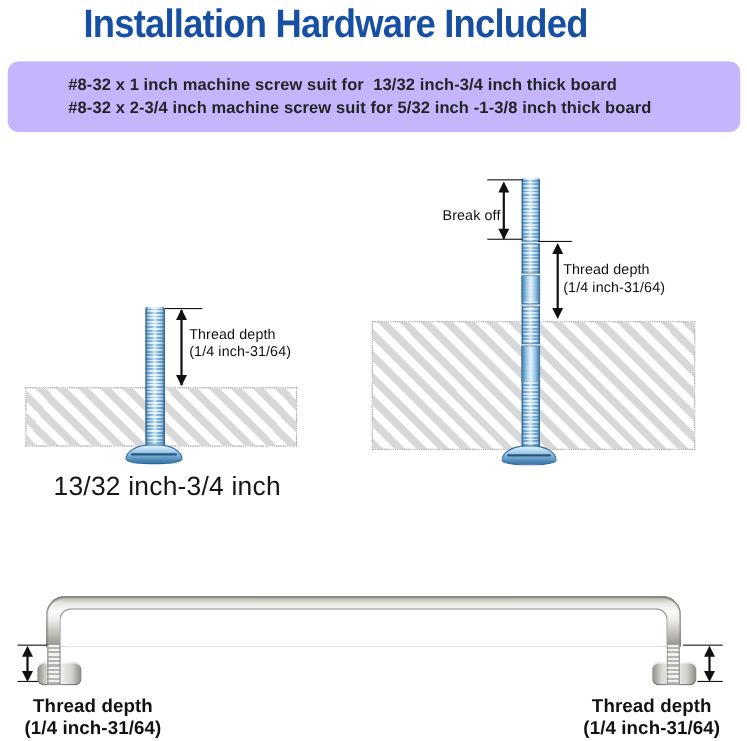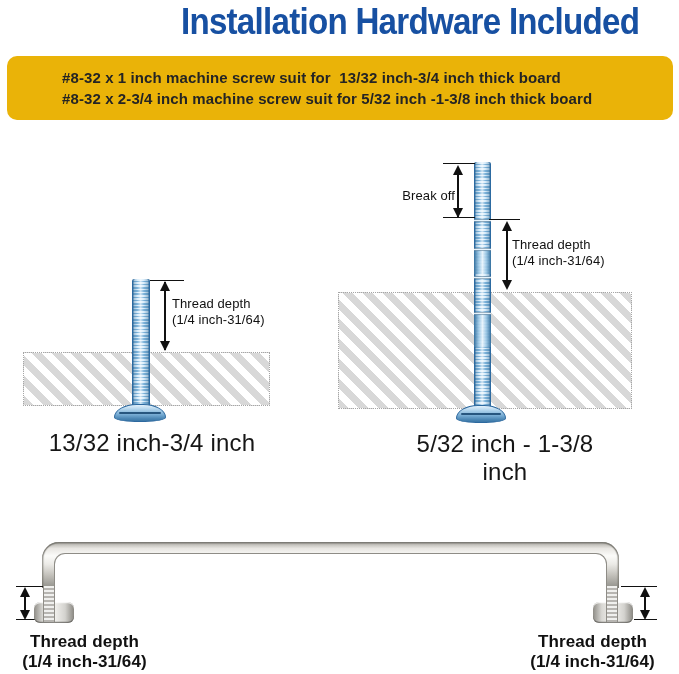--- a/index.html
+++ b/index.html
@@ -1,26 +1,26 @@
 <!DOCTYPE html>
 <html><head>
 <meta charset="utf-8">
 <style>
   html,body{margin:0;padding:0;background:#fff;}
   .stage{position:relative;width:679px;height:674px;background:#fff;overflow:hidden;
          font-family:"Liberation Sans",sans-serif;}
   .abs{position:absolute;}
 
   
-  .title-wrap{left:0;top:0;width:611px;text-align:right;padding-left:48px;}
+  .title-wrap{left:0;top:0;width:611px;text-align:center;}
   .title{display:inline-block;font-size:36px;font-weight:700;letter-spacing:-0.8px;
          color:#1750A2;transform:scaleX(0.92);transform-origin:center;line-height:44px;}
 
   
-  .info-box{left:7px;top:56px;width:666px;height:64px;background:#eab308;border-radius:10px;}
+  .info-box{left:7px;top:56px;width:666px;height:64px;background:#c4b5fd;border-radius:10px;}
   .info-line{position:absolute;left:55px;white-space:pre;font-size:15px;font-weight:700;
              color:#242424;letter-spacing:0.1px;}
   .info-line.l1{top:13px;}
   .info-line.l2{top:34px;}
 
   
   .board{background:repeating-linear-gradient(45deg,#d8d8d8 0 7px,#ffffff 7px 14px);
          border:1.5px dotted #a6a6a6;box-sizing:border-box;}
   .board-left{left:23px;top:352px;width:247px;height:54px;}
   .board-right{left:338px;top:292px;width:294px;height:117px;}
@@ -132,21 +132,20 @@
   <div class="abs dim-label" style="left:391px;top:188px;width:64px;text-align:right;">Break off</div>
 
   <div class="abs tick" style="left:489px;top:219px;width:31px;"></div>
   <div class="abs vline" style="left:506px;top:223px;height:64px;"></div>
   <div class="abs arr-up" style="left:502px;top:221px;"></div>
   <div class="abs arr-dn" style="left:502px;top:280px;"></div>
   <div class="abs dim-label" style="left:512px;top:237px;">
     <div>Thread depth</div>
     <div>(1/4 inch-31/64)</div>
   </div>
-  <div class="abs caption caption-right">5/32 inch - 1-3/8 inch</div>
 
   <div class="abs handle-body">
     <div class="handle-cut"></div>
   </div>
   <div class="abs ferrule ferrule-left"></div>
   <div class="abs ferrule ferrule-right"></div>
   <div class="abs stud stud-left"></div>
   <div class="abs stud stud-right"></div>
 
   <div class="abs tick" style="left:16px;top:586px;width:28px;"></div>

